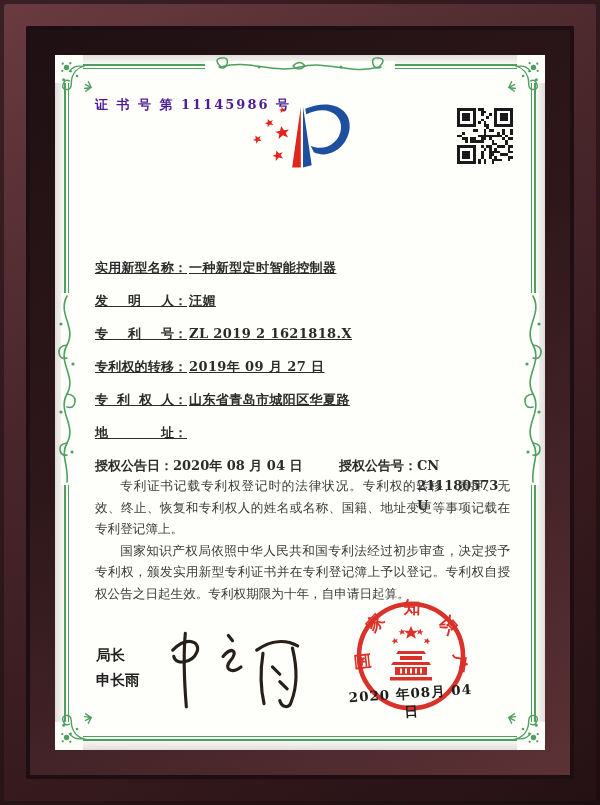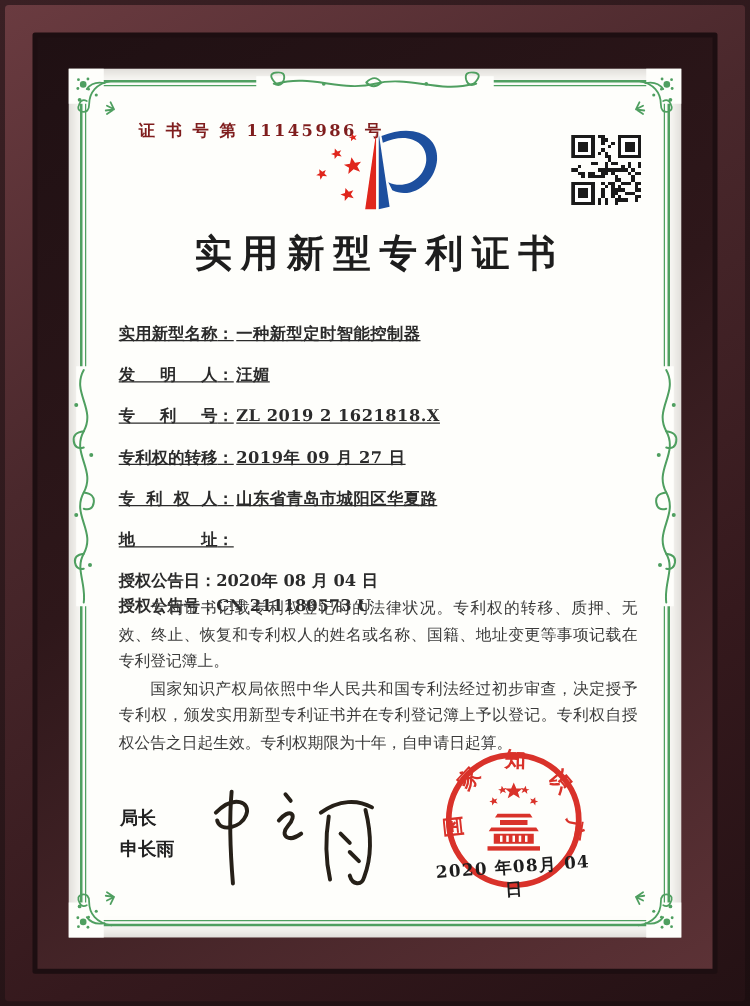--- a/index.html
+++ b/index.html
@@ -22,31 +22,31 @@
     outline-offset:2px;
   }
   .patch{position:absolute;background:#fefefb;}
   .orn{position:absolute;}
   .orn svg{display:block;}
   .orn-tl{transform:rotate(180deg);}
   .orn-tr{transform:scaleY(-1);}
   .orn-bl{transform:scaleX(-1);}
   .vine-right{transform:scaleX(-1);}
   
-  .cert-no{position:absolute;left:56px;top:41px;font-size:13px;font-weight:600;letter-spacing:2px;color:#7f1d1d;}
+  .cert-no{position:absolute;left:40px;top:41px;font-size:13px;font-weight:600;letter-spacing:2px;color:#4c1d95;}
   .logo{position:absolute;left:193px;top:43px;width:110px;height:76px;}
   .qr{position:absolute;left:402px;top:53px;width:56px;height:56px;}
   .title{position:absolute;left:0;right:0;top:131px;text-align:center;font-size:30px;line-height:36px;font-weight:bold;letter-spacing:7px;padding-left:7px;color:#1d1d1d;}
   
   .rows{position:absolute;left:40px;right:34px;top:203px;}
   .row{display:flex;margin-bottom:13px;font-size:13px;line-height:20px;font-weight:600;color:#2b2b2b;text-decoration:underline;}
   .row .lbl{width:79px;text-align:justify;text-align-last:justify;flex:none;}
   .row .colon{flex:none;}
   .row .val{flex:1;letter-spacing:.4px;padding-left:2px;}
-  .grant{display:flex;font-size:13px;line-height:20px;font-weight:600;color:#2b2b2b;flex-direction:column;}
+  .grant{display:flex;font-size:13px;line-height:20px;font-weight:600;color:#2b2b2b;}
   .grant .pair{display:flex;}
   .grant .pair1{width:244px;flex:none;}
   .grant .lbl5{flex:none;}
   
   .paras{position:absolute;left:40px;right:35px;top:420px;font-size:12.6px;line-height:21.5px;color:#3a3a3a;text-align:justify;}
   .paras p{margin:0;text-indent:2em;}
   
   .signoff{position:absolute;left:41px;top:588px;font-family:Liberation Sans, sans-serif;font-size:14.5px;line-height:25px;font-weight:600;color:#222;}
   .signature{position:absolute;left:112px;top:572px;width:150px;height:84px;}
   
@@ -331,21 +331,20 @@
         <rect x="2" y="2" width="3" height="3" fill="#1a1a1a"></rect>
         <rect x="14" y="0" width="7" height="7" fill="#1a1a1a"></rect>
         <rect x="15" y="1" width="5" height="5" fill="#ffffff"></rect>
         <rect x="16" y="2" width="3" height="3" fill="#1a1a1a"></rect>
         <rect x="0" y="14" width="7" height="7" fill="#1a1a1a"></rect>
         <rect x="1" y="15" width="5" height="5" fill="#ffffff"></rect>
         <rect x="2" y="16" width="3" height="3" fill="#1a1a1a"></rect>
       </svg>
   </div>
 
-  <div class="title">实用新型专利证书</div>
 
   <div class="rows">
     <div class="row">
       <span class="lbl">实用新型名称</span>
         <span class="colon">：</span>
         <span class="val">一种新型定时智能控制器</span>
     </div>
     <div class="row">
       <span class="lbl">发明人</span>
         <span class="colon">：</span>

